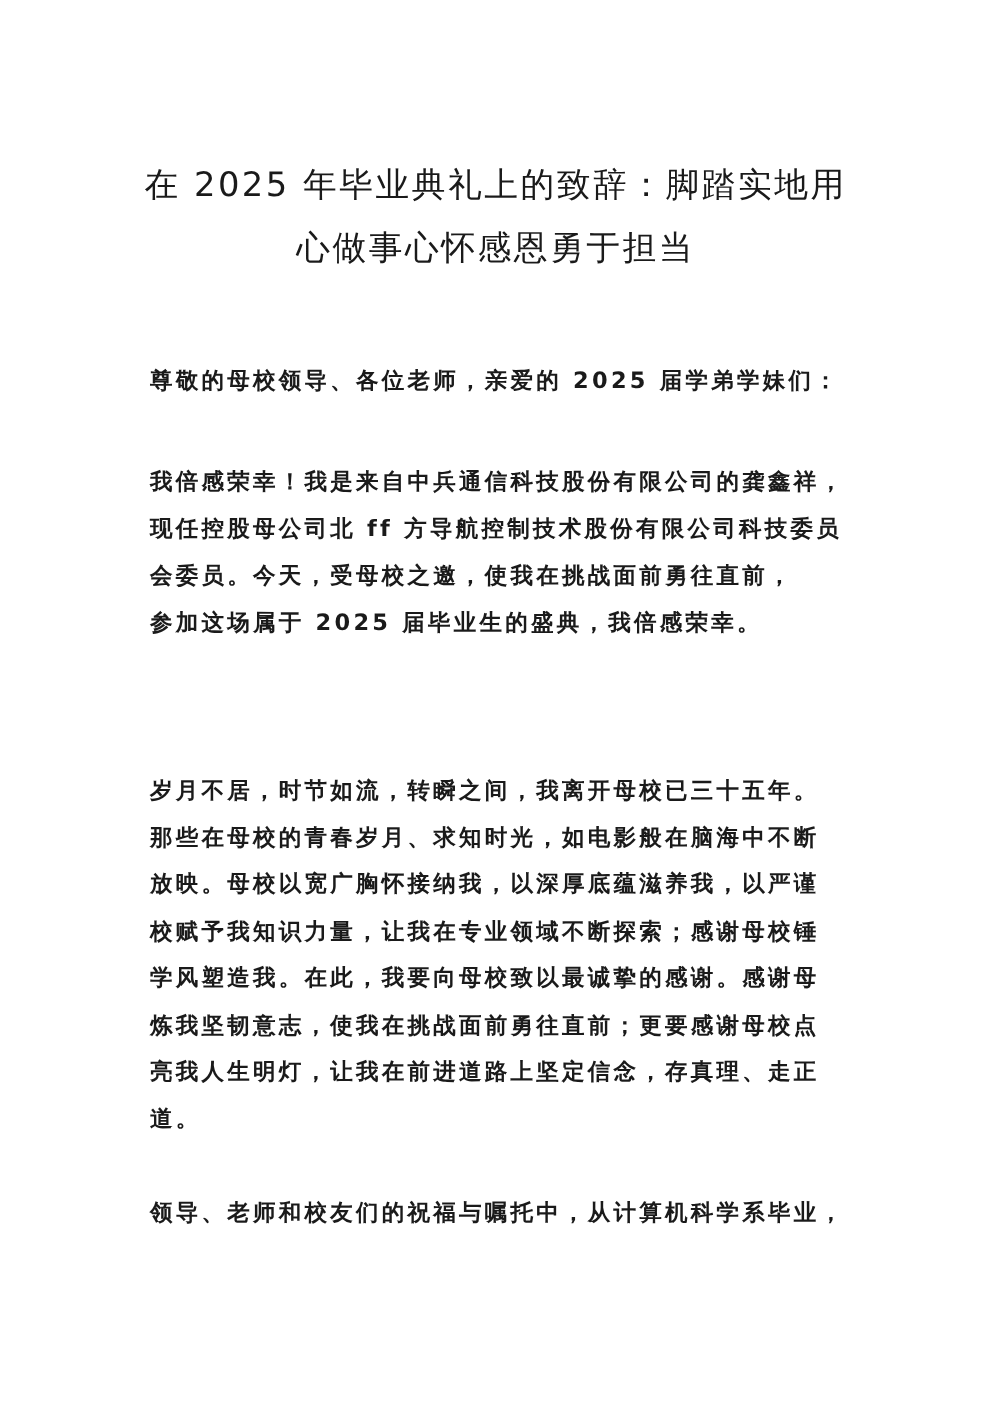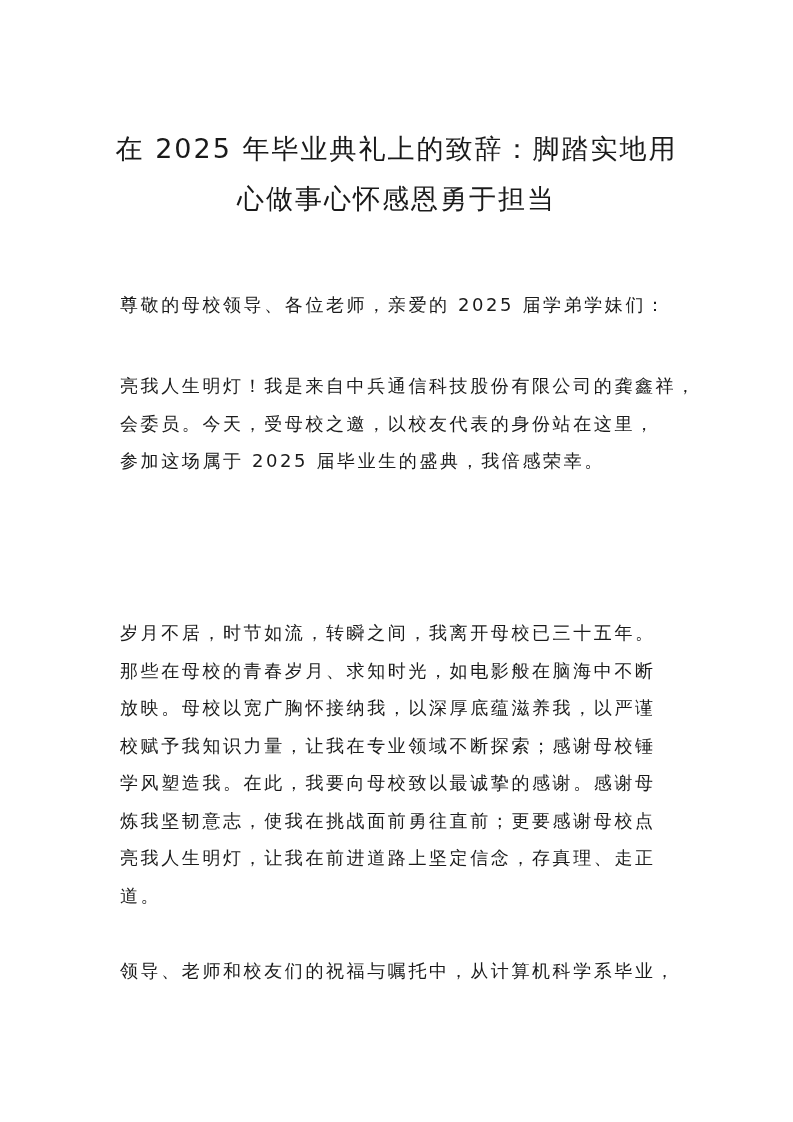--- a/index.html
+++ b/index.html
@@ -10,41 +10,42 @@
     }
     .page { position: absolute; left: 0; top: 0; width: 793px; height: 1050px; background: #fff; }
     .title {
       position: absolute; left: 100px; width: 593px; top: 124px;
       text-align: center; font-size: 27px; line-height: 50px; letter-spacing: 2px;
       font-weight: normal;
     }
     .para {
       position: absolute; left: 120px; width: 560px;
       font-size: 18px; line-height: 37.5px; letter-spacing: 2.6px;
-      text-align: justify; text-align-last: left;
+      text-align: justify; text-align-last: left; font-weight: bold;
     }
     .line { display: block; white-space: nowrap; }
   </style>
 </head>
 <body>
 
 <div class="page">
 
   <div class="title">
     <span class="line">在 2025 年毕业典礼上的致辞：脚踏实地用</span>
     <span class="line">心做事心怀感恩勇于担当</span>
   </div>
 
   <div class="para" style="top:286px;">
     <span class="line">尊敬的母校领导、各位老师，亲爱的 2025 届学弟学妹们：</span>
   </div>
 
   <div class="para" style="top:367px;">
-    <span class="line">亮我人生明灯！我是来自中兵通信科技股份有限公司的龚鑫祥，</span>
-    <span class="line">会委员。今天，受母校之邀，以校友代表的身份站在这里，</span>
+    <span class="line">我倍感荣幸！我是来自中兵通信科技股份有限公司的龚鑫祥，</span>
+    <span class="line">现任控股母公司北 ff 方导航控制技术股份有限公司科技委员</span>
+    <span class="line">会委员。今天，受母校之邀，使我在挑战面前勇往直前，</span>
     <span class="line">参加这场属于 2025 届毕业生的盛典，我倍感荣幸。</span>
   </div>
 
   <div class="para" style="top:614px;">
     <span class="line">岁月不居，时节如流，转瞬之间，我离开母校已三十五年。</span>
     <span class="line">那些在母校的青春岁月、求知时光，如电影般在脑海中不断</span>
     <span class="line">放映。母校以宽广胸怀接纳我，以深厚底蕴滋养我，以严谨</span>
     <span class="line">校赋予我知识力量，让我在专业领域不断探索；感谢母校锤</span>
     <span class="line">学风塑造我。在此，我要向母校致以最诚挚的感谢。感谢母</span>
     <span class="line">炼我坚韧意志，使我在挑战面前勇往直前；更要感谢母校点</span>

